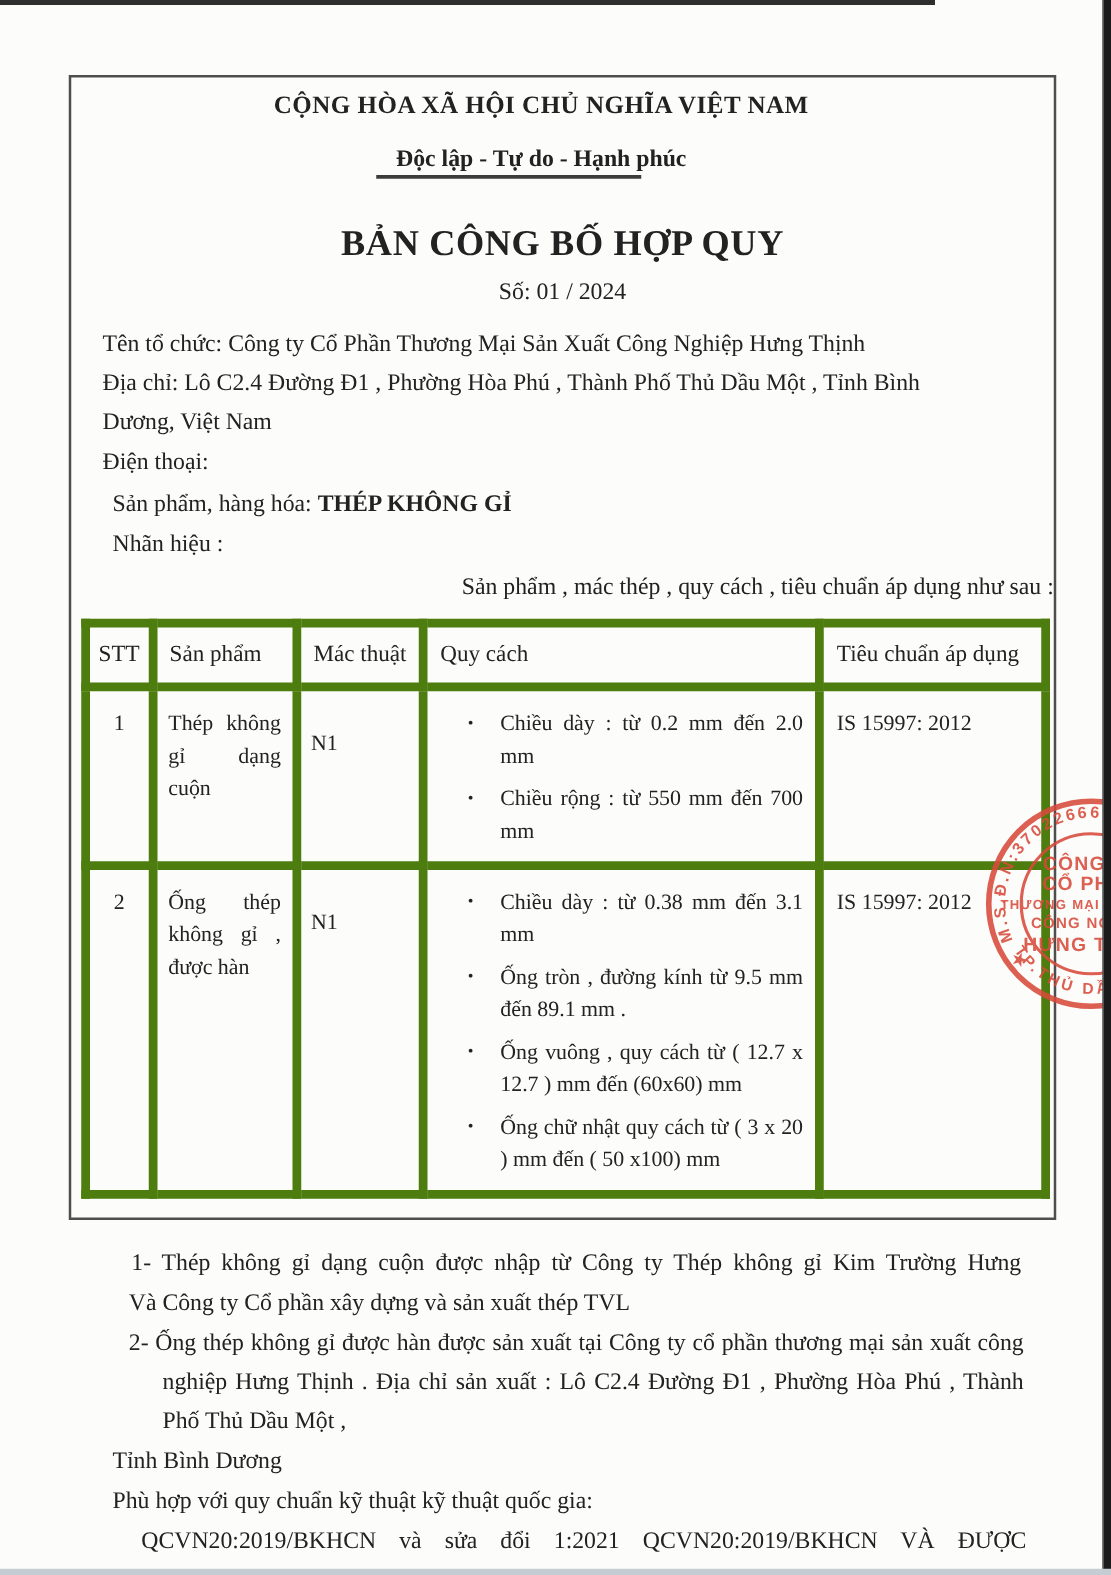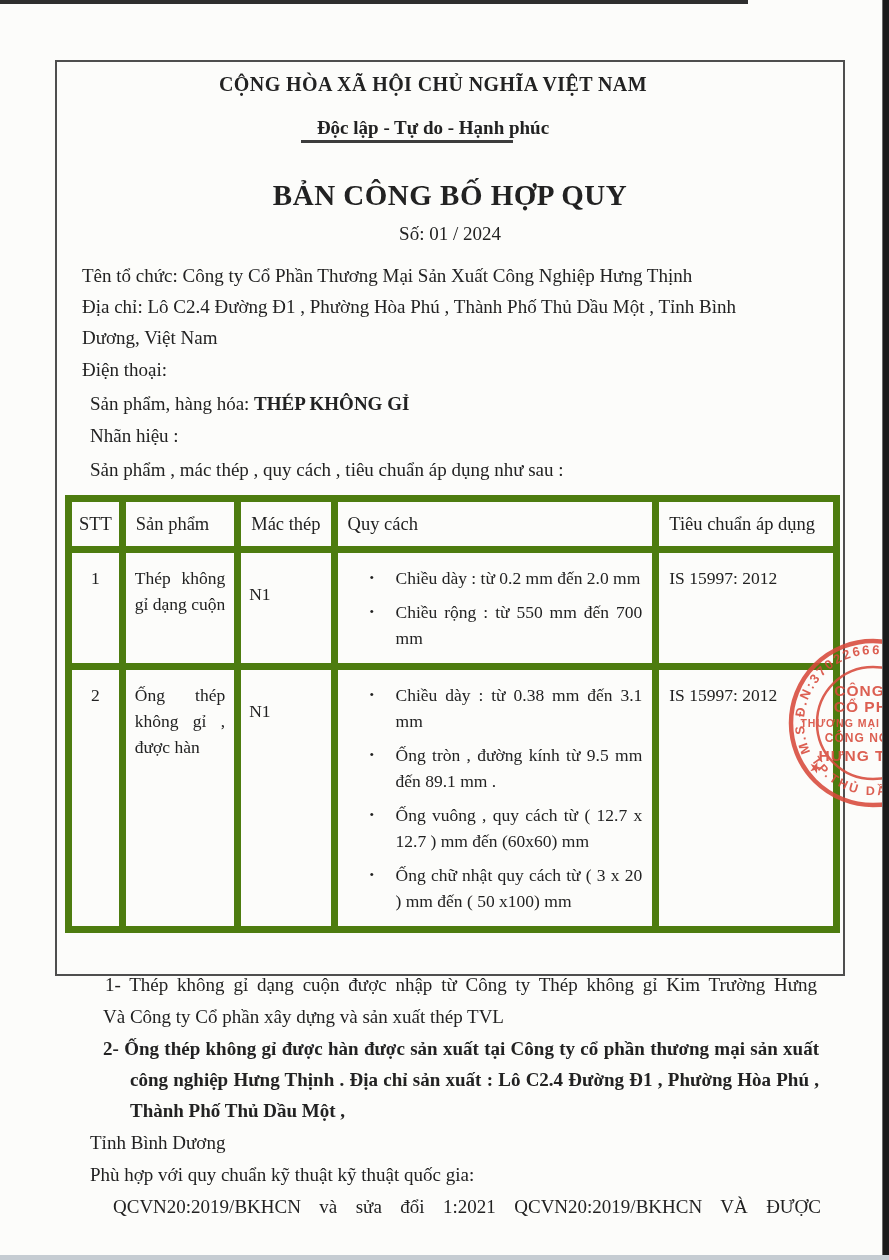--- a/index.html
+++ b/index.html
@@ -48,21 +48,21 @@
   .doc-number { margin-top: 11px; text-align: center; font-size: 19px; }
 
   
   .info { font-size: 19px; line-height: 31px; }
   .p-org     { margin: 15px 28px 0 25px; }
   .p-addr    { margin: 0 0 0 25px; width: 700px; }
   .p-phone   { margin: 1px 0 0 25px; }
   .p-product { margin: 3px 0 0 33px; }
   .p-product .bold { font-weight: bold; }
   .p-brand   { margin: 1px 0 0 33px; }
-  .p-intro   { margin: 3px 0 0 33px; }
+  .p-intro   { margin: 3px 0 0 33px; text-align: right; }
 
   
   .spec-table {
     margin: 10px 0 0 8px;
     width: 775px;
     border-collapse: collapse;
     font-size: 17.5px;
     line-height: 26px;
   }
   .spec-table th, .spec-table td {
@@ -81,21 +81,21 @@
   td.c-tc  { padding: 12px 8px 8px 10px; white-space: nowrap; }
 
   .bullet-item { display: flex; margin: 8px 0 8px 22px; }
   .bullet-dot  { flex: none; width: 10px; font-size: 13px; line-height: 26px; }
   .bullet-text { flex: 1; margin-left: 16px; text-align: justify; }
 
   
   .notes { margin-top: 36px; font-size: 19px; line-height: 31px; }
   .note1-l1 { margin: 0 26px 0 48px; text-align: justify; text-align-last: justify; }
   .note1-l2 { margin: 1px 26px 0 46px; }
-  .note2    { margin: 1px 24px 0 46px; padding-left: 27px; text-indent: -27px; text-align: justify; font-weight: bold; }
+  .note2    { margin: 1px 24px 0 46px; padding-left: 27px; text-indent: -27px; text-align: justify; }
   .province   { margin: 1px 0 0 33px; }
   .conf-intro { margin: 1px 0 0 33px; }
   .conf-l1 { margin: 1px 22px 0 8px; text-indent: 48px; text-align: justify; text-align-last: justify; }
   .conf-l2 { margin: 0 22px 0 8px; text-align: justify; text-align-last: justify; }
 
   
   .stamp { position: absolute; left: 741px; top: 591px; width: 264px; height: 264px; color: var(--stamp-red); opacity: 0.88; z-index: 3; }
   .stamp svg { display: block; }
   .stamp text { fill: currentColor; font-family: "Liberation Sans", "DejaVu Sans", sans-serif; font-weight: bold; }
   .ring-text { font-size: 13px; letter-spacing: 2.2px; }
@@ -142,21 +142,21 @@
         <col style="width:54px">
           <col style="width:116px">
           <col style="width:95px">
           <col style="width:329px">
           <col style="width:181px">
       </colgroup>
       <thead>
         <tr>
           <th class="c-stt">STT</th>
           <th>Sản phẩm</th>
-          <th>Mác thép</th>
+          <th>Mác thuật</th>
           <th>Quy cách</th>
           <th>Tiêu chuẩn áp dụng</th>
         </tr>
       </thead>
       <tbody>
         <tr>
           <td class="c-stt">1</td>
           <td class="c-sp">Thép không gỉ dạng cuộn</td>
           <td class="c-mac">N1</td>
           <td class="c-qc">

